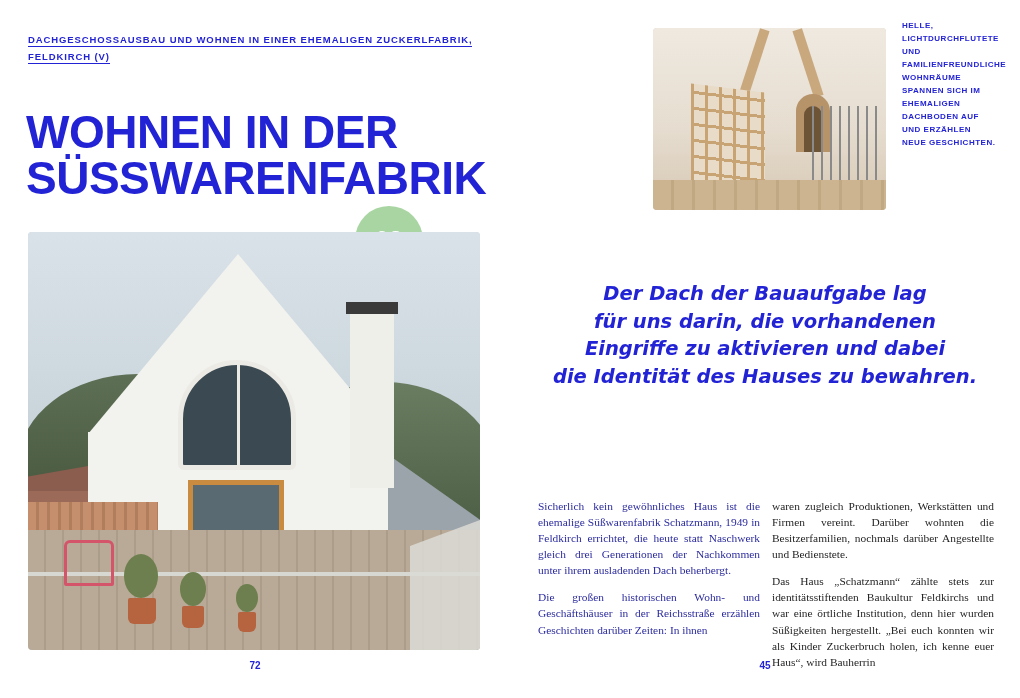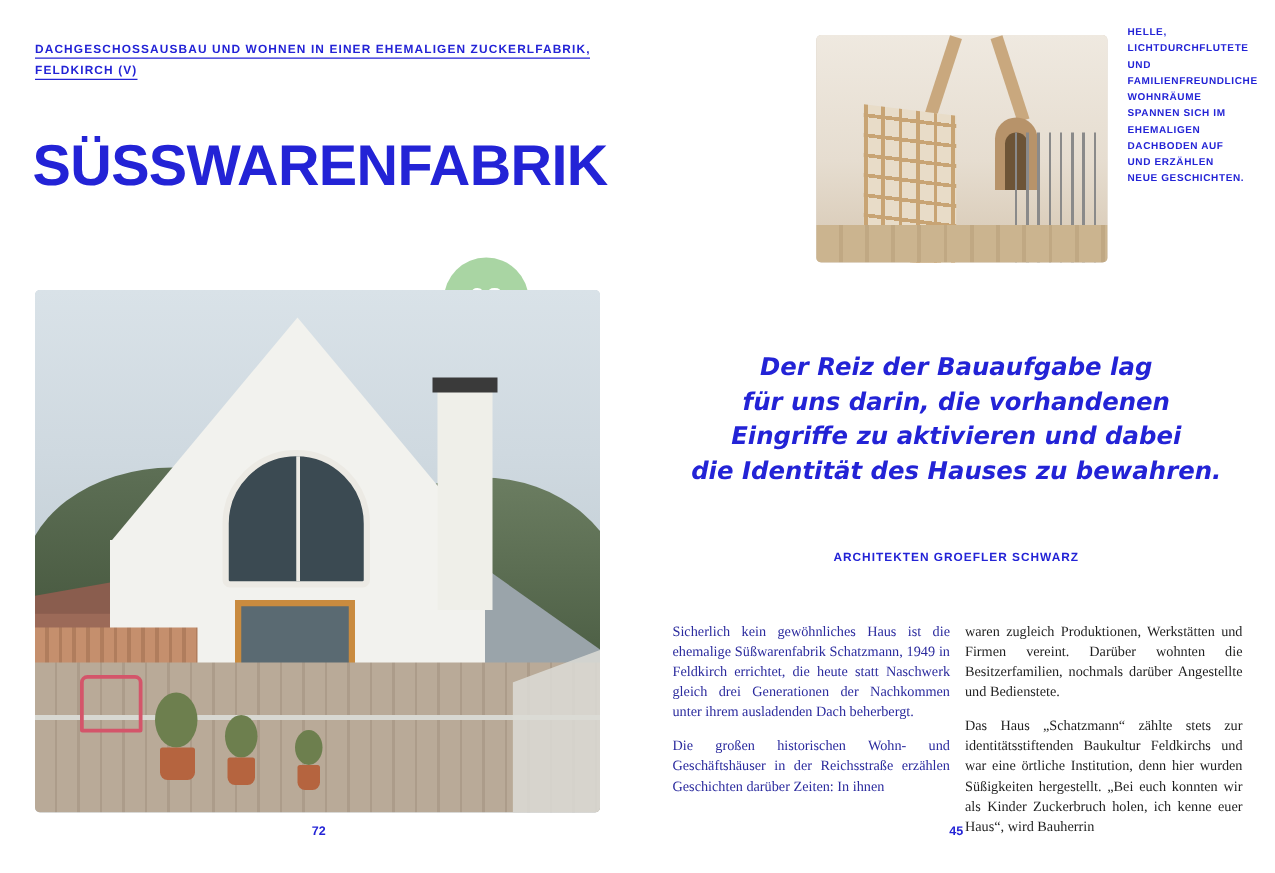--- a/index.html
+++ b/index.html
@@ -313,20 +313,21 @@
 <div class="page">
 
   <div class="left-page">
 
     <div class="kicker">
       <span>DACHGESCHOSSAUSBAU UND WOHNEN IN EINER EHEMALIGEN ZUCKERLFABRIK,</span><br>
       <span>FELDKIRCH (V)</span>
     </div>
 
     <h1 class="headline">
+      <span>WOHNEN IN DER</span>
       <span class="l2">SÜSSWARENFABRIK</span>
     </h1>
 
     <div class="badge">08</div>
 
     <div class="house-photo">
       <div class="sky"></div>
       <div class="hill-left"></div>
       <div class="hill-right"></div>
       <div class="neighbor-roof"></div>
@@ -367,27 +368,26 @@
       <div class="attic-grid"></div>
       <div class="attic-door"></div>
       <div class="attic-door-in"></div>
       <div class="attic-rail"></div>
       <div class="attic-floor"></div>
     </div>
 
     <div class="caption">HELLE, LICHTDURCHFLUTETE UND FAMILIENFREUNDLICHE WOHNRÄUME SPANNEN SICH IM EHEMALIGEN DACHBODEN AUF UND ERZÄHLEN NEUE GESCHICHTEN.</div>
 
     <div class="pullquote">
-      <div>Der Reiz der Bauaufgabe lag</div>
+      <div>Der Dach der Bauaufgabe lag</div>
       <div>für uns darin, die vorhandenen</div>
       <div>Eingriffe zu aktivieren und dabei</div>
       <div>die Identität des Hauses zu bewahren.</div>
     </div>
 
-    <div class="quote-attrib">ARCHITEKTEN GROEFLER SCHWARZ</div>
 
     <div class="body-col c1">
       <p>Sicherlich kein gewöhnliches Haus ist die ehemalige Süßwarenfabrik Schatzmann, 1949 in Feldkirch errichtet, die heute statt Naschwerk gleich drei Generationen der Nachkommen unter ihrem ausladenden Dach beherbergt.</p>
       <p>Die großen historischen Wohn- und Geschäftshäuser in der Reichsstraße erzählen Geschichten darüber Zeiten: In ihnen</p>
     </div>
 
     <div class="body-col c2">
       <p>waren zugleich Produktionen, Werkstätten und Firmen vereint. Darüber wohnten die Besitzerfamilien, nochmals darüber Angestellte und Bedienstete.</p>
       <p>Das Haus „Schatzmann“ zählte stets zur identitätsstiftenden Baukultur Feldkirchs und war eine örtliche Institution, denn hier wurden Süßigkeiten hergestellt. „Bei euch konnten wir als Kinder Zuckerbruch holen, ich kenne euer Haus“, wird Bauherrin</p>
     </div>

